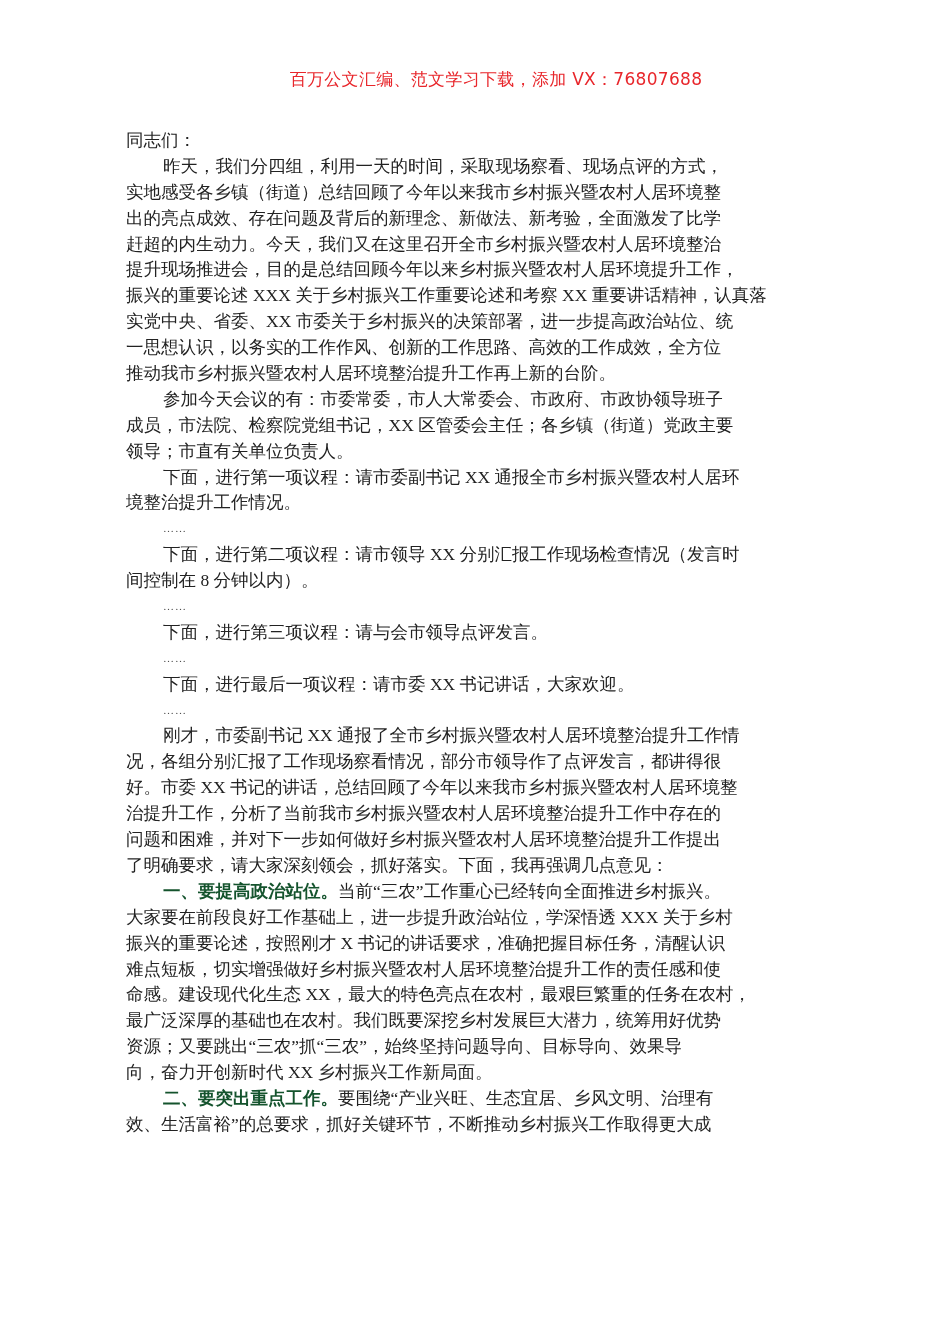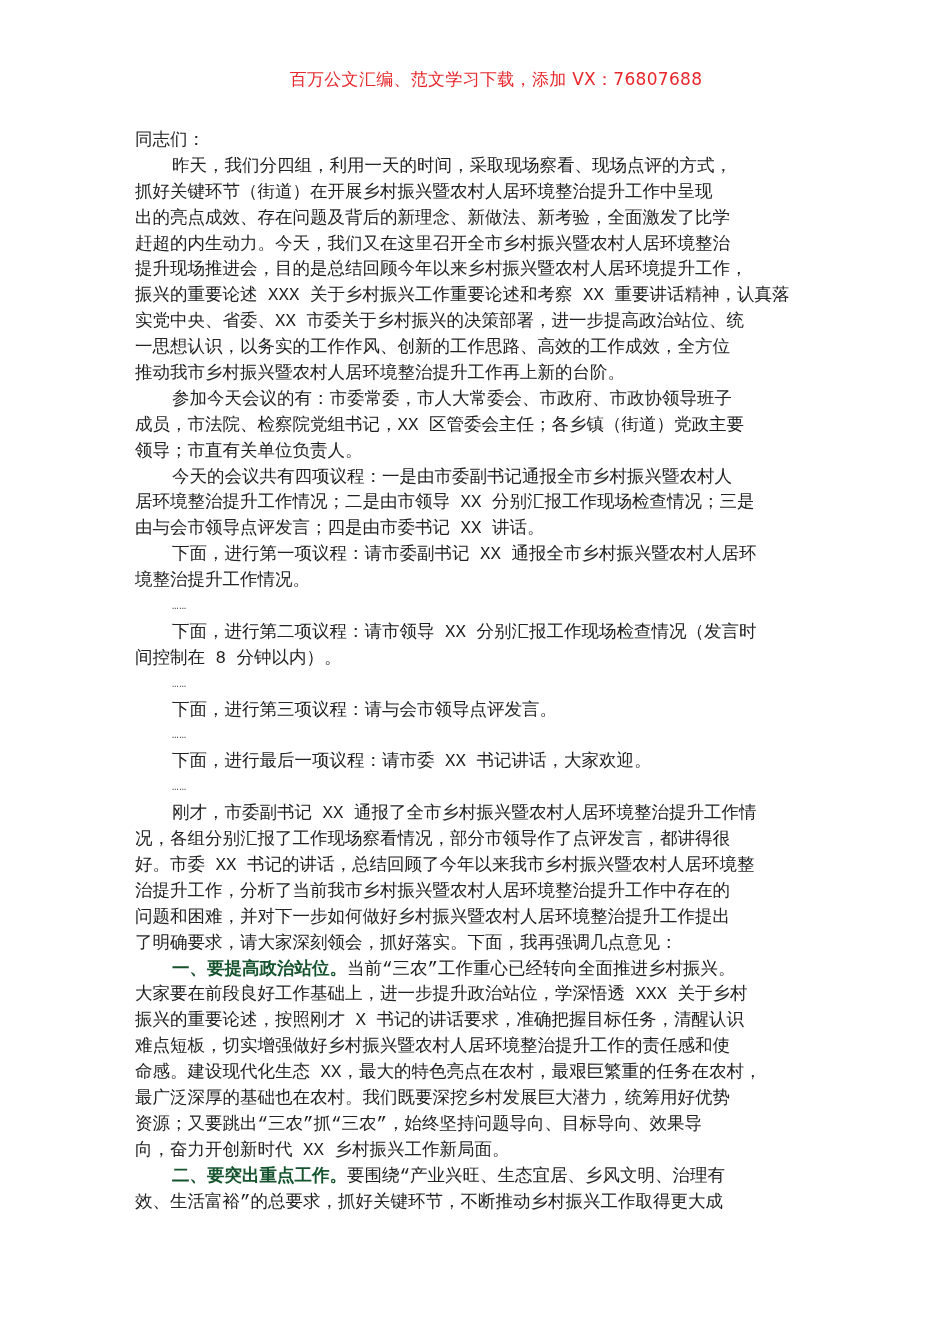--- a/index.html
+++ b/index.html
@@ -2,59 +2,54 @@
 <html><head>
 <meta charset="utf-8">
 <style>
   html, body { margin: 0; padding: 0; background: #ffffff; }
   body { width: 950px; height: 1344px; position: relative; overflow: hidden; }
   .header {
     position: absolute; left: 0; top: 68px; width: 950px; text-align: center;
     color: #e8262b; font-family: "DejaVu Sans", sans-serif; font-size: 17px; letter-spacing: 0.3px; margin-left: 21px;
   }
   .doc {
-    position: absolute; left: 135px; top: 128px; width: 680px;
-    font-family: Liberation Mono, monospace; font-size: 17.5px; color: #222;
+    position: absolute; left: 126px; top: 128px; width: 680px;
+    font-family: Liberation Serif, serif; font-size: 17.5px; color: #222;
   }
   .line { height: 25.9px; line-height: 25.9px; white-space: nowrap; }
   .indent { padding-left: 37px; }
   .dots { font-size: 11px; letter-spacing: 1px; color: #444; }
   .bold { font-weight: bold; color: #14532d; }
 </style>
 </head>
 <body>
 
 <div class="header">百万公文汇编、范文学习下载，添加 VX：76807688</div>
 
 <div class="doc">
   <div class="line">同志们：</div>
 
   <div>
     <div class="line indent">昨天，我们分四组，利用一天的时间，采取现场察看、现场点评的方式，</div>
-    <div class="line">抓好关键环节（街道）在开展乡村振兴暨农村人居环境整治提升工作中呈现</div>
+    <div class="line">实地感受各乡镇（街道）总结回顾了今年以来我市乡村振兴暨农村人居环境整</div>
     <div class="line">出的亮点成效、存在问题及背后的新理念、新做法、新考验，全面激发了比学</div>
     <div class="line">赶超的内生动力。今天，我们又在这里召开全市乡村振兴暨农村人居环境整治</div>
     <div class="line">提升现场推进会，目的是总结回顾今年以来乡村振兴暨农村人居环境提升工作，</div>
     <div class="line">振兴的重要论述 XXX 关于乡村振兴工作重要论述和考察 XX 重要讲话精神，认真落</div>
     <div class="line">实党中央、省委、XX 市委关于乡村振兴的决策部署，进一步提高政治站位、统</div>
     <div class="line">一思想认识，以务实的工作作风、创新的工作思路、高效的工作成效，全方位</div>
     <div class="line">推动我市乡村振兴暨农村人居环境整治提升工作再上新的台阶。</div>
   </div>
 
   <div>
     <div class="line indent">参加今天会议的有：市委常委，市人大常委会、市政府、市政协领导班子</div>
     <div class="line">成员，市法院、检察院党组书记，XX 区管委会主任；各乡镇（街道）党政主要</div>
     <div class="line">领导；市直有关单位负责人。</div>
   </div>
 
-  <div>
-    <div class="line indent">今天的会议共有四项议程：一是由市委副书记通报全市乡村振兴暨农村人</div>
-    <div class="line">居环境整治提升工作情况；二是由市领导 XX 分别汇报工作现场检查情况；三是</div>
-    <div class="line">由与会市领导点评发言；四是由市委书记 XX 讲话。</div>
-  </div>
 
   <div>
     <div class="line indent">下面，进行第一项议程：请市委副书记 XX 通报全市乡村振兴暨农村人居环</div>
     <div class="line">境整治提升工作情况。</div>
   </div>
   <div class="line indent dots">……</div>
 
   <div>
     <div class="line indent">下面，进行第二项议程：请市领导 XX 分别汇报工作现场检查情况（发言时</div>
     <div class="line">间控制在 8 分钟以内）。</div>

